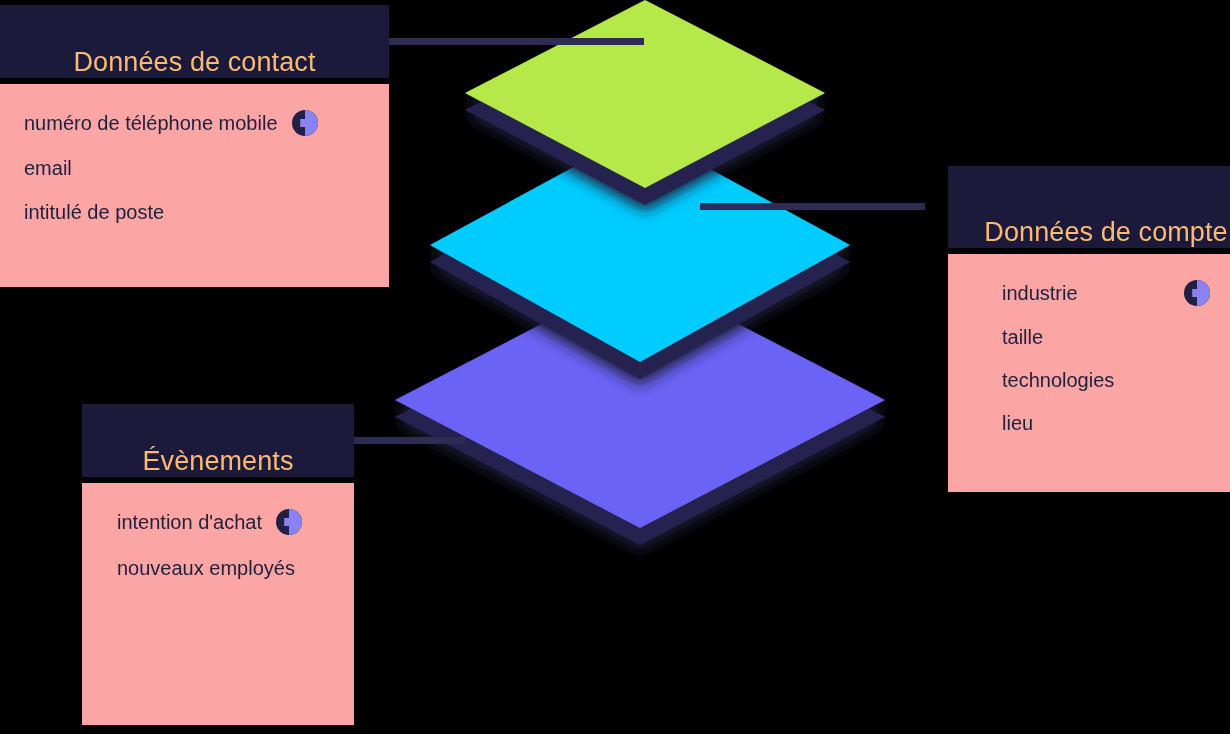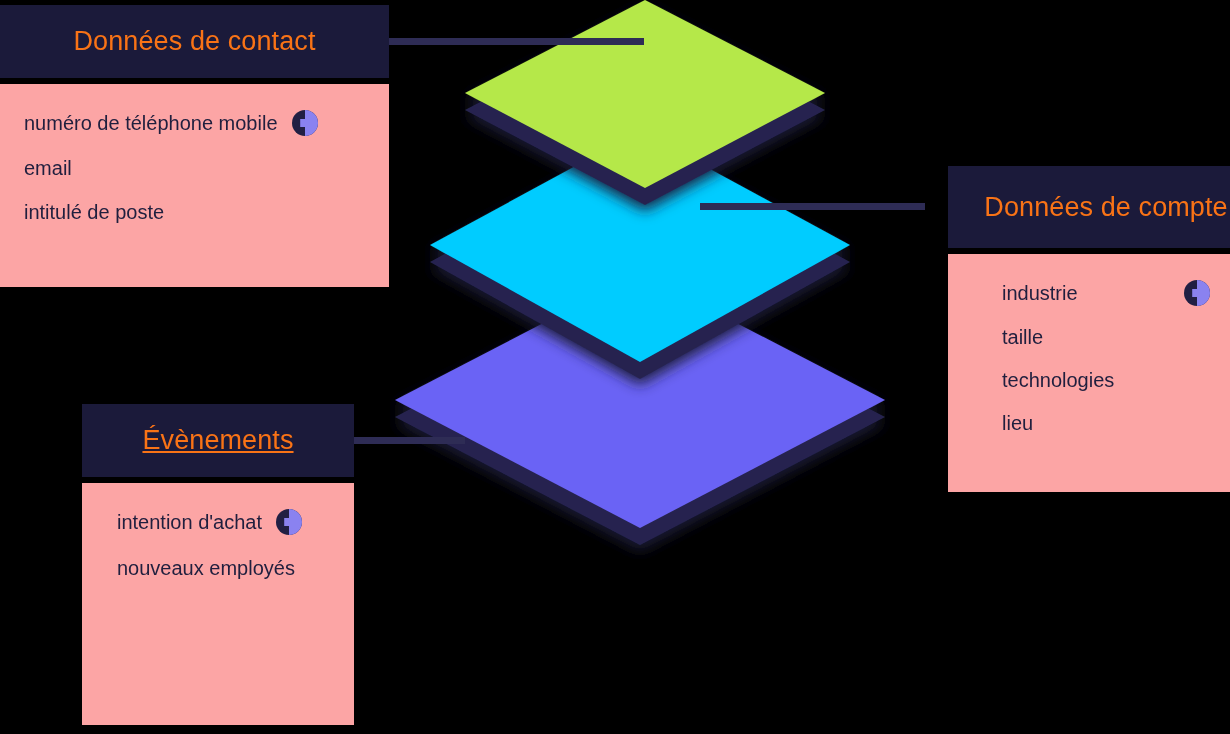--- a/index.html
+++ b/index.html
@@ -43,23 +43,23 @@
   .conn-contact { left: 389px;  top: 38px;  width: 255px; }
   .conn-account { left: 700px;  top: 203px; width: 225px; }
   .conn-events  { left: 345px;  top: 437px; width: 120px; }
 
   
   .card {
     position: absolute;
   }
   .card-header {
     background: #1b1a3a;
-    color: #f97316;
+    color: #fdba74;
     display: flex;
-    align-items: center;
+    align-items: flex-end;
     box-sizing: border-box;
   }
   .card-header-title {
     font-size: 27px;
     font-weight: 400;
     letter-spacing: 0.1px;
     white-space: nowrap;
   }
   .card-body {
     background: #fca5a5;
@@ -114,21 +114,20 @@
   }
   #card-account .card-item { margin-bottom: 20px; }
   #card-account .card-item .lens-icon { margin-left: 106px; }
 
   
   #card-events { left: 82px; top: 404px; width: 272px; }
   #card-events .card-header {
     height: 73px;
     justify-content: center;
     padding: 0 14px;
-    text-decoration: underline;
   }
   #card-events .card-body {
     margin-top: 6px;
     height: 242px;
     padding: 26px 0 0 35px;
   }
   #card-events .card-item { margin-bottom: 22px; }
   #card-events .card-item .lens-icon { margin-left: 14px; }
 </style>
 </head>

